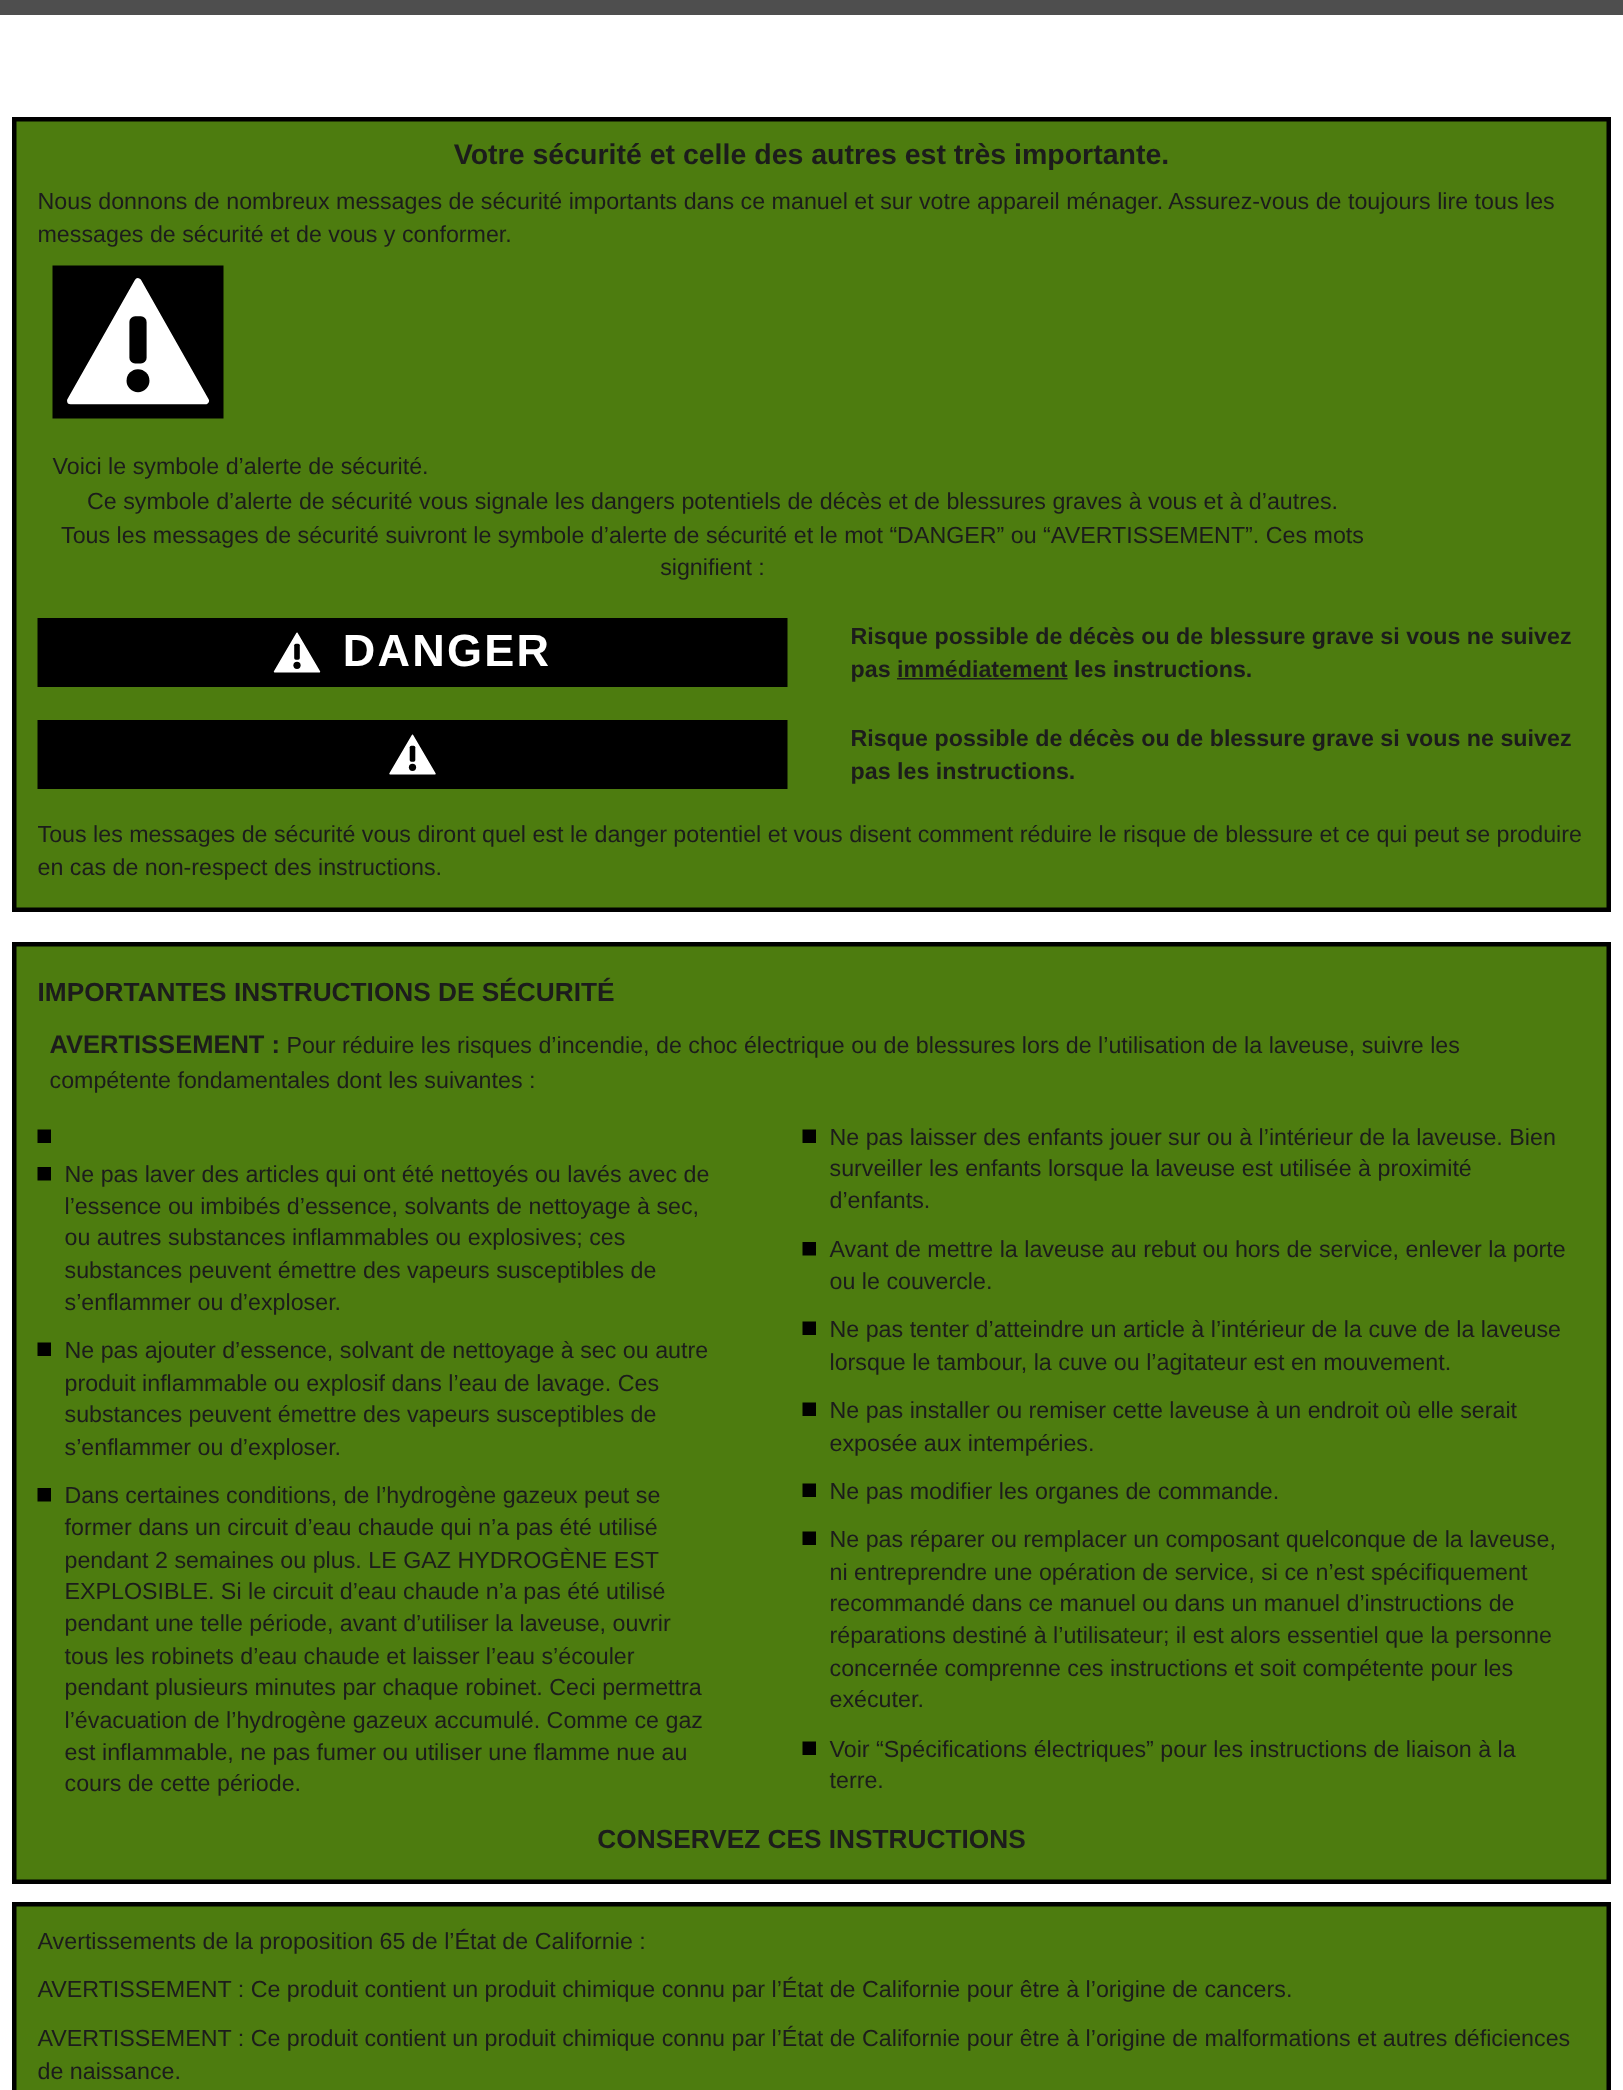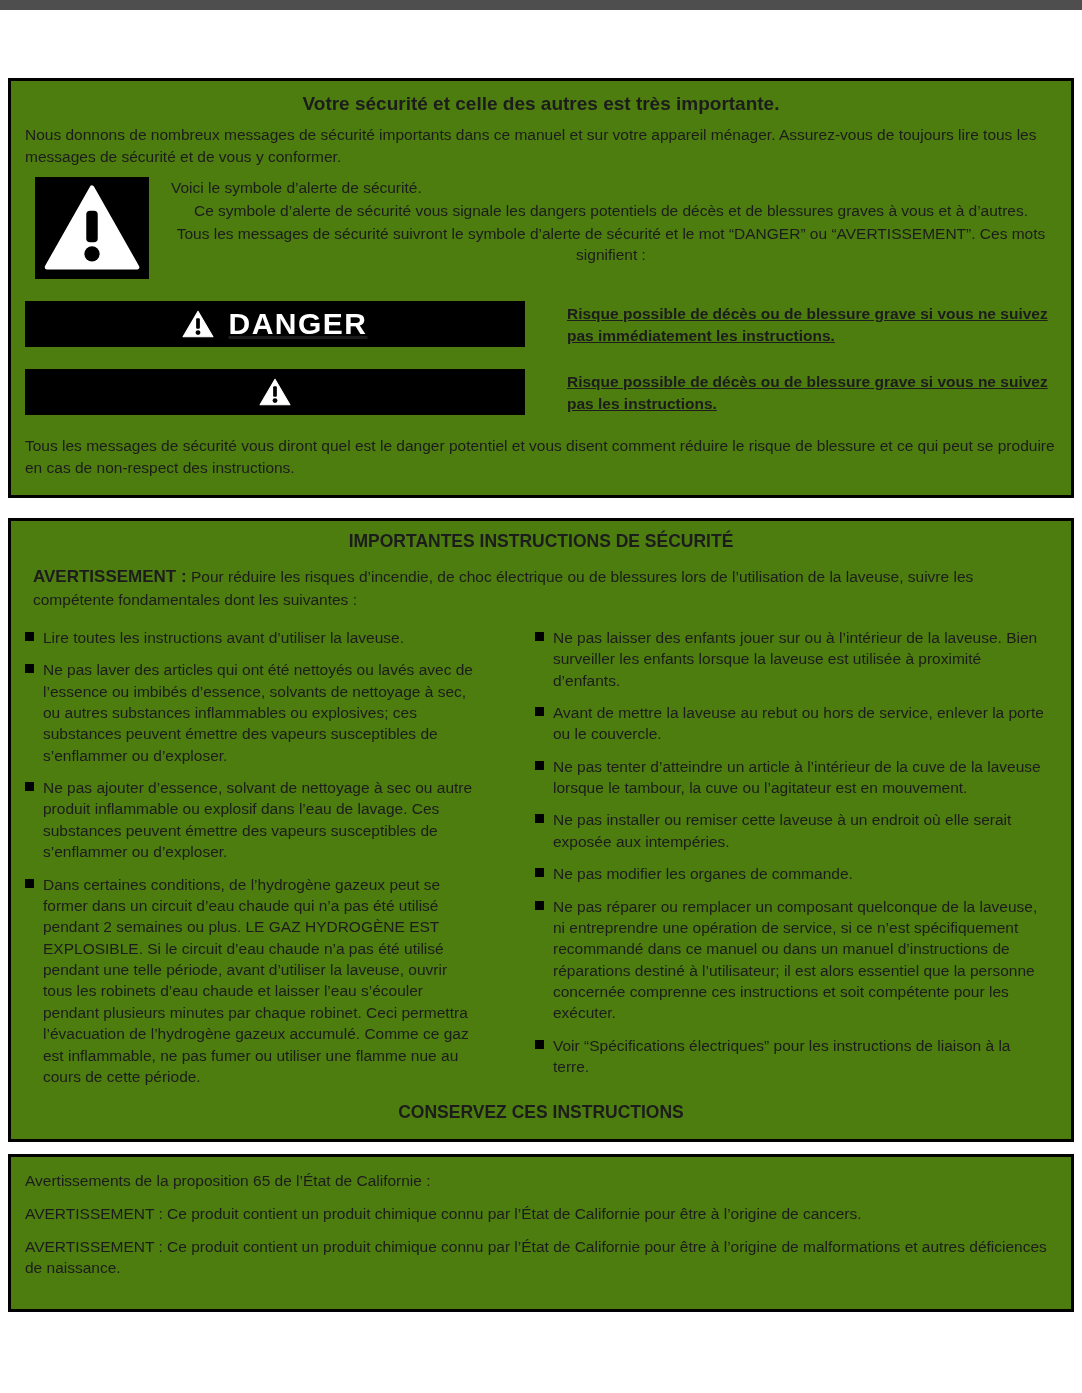--- a/index.html
+++ b/index.html
@@ -30,35 +30,36 @@
     text-align: center;
     margin: 4px 0 9px;
   }
   .body-text { font-size: 15.5px; line-height: 1.4; }
 
   .alert-row {
     display: flex;
     align-items: flex-start;
     gap: 22px;
     margin: 10px 0 0 10px;
+    flex-direction: column;
   }
   .alert-symbol {
     width: 114px;
     height: 102px;
     background: #000;
     flex: none;
     display: flex;
     align-items: center;
     justify-content: center;
   }
   .alert-texts { padding-top: 1px; max-width: 880px; }
   .alert-texts p { font-size: 15.5px; line-height: 1.35; }
   .alert-texts p + p { margin-top: 2px; text-align: center; }
 
-  .signal-row { display: flex; align-items: flex-start; margin-top: 22px; text-decoration: underline; }
+  .signal-row { display: flex; align-items: flex-start; margin-top: 22px; }
   .banner {
     width: 500px;
     height: 46px;
     background: #000;
     color: #fff;
     flex: none;
     display: flex;
     align-items: center;
     justify-content: center;
     gap: 14px;
@@ -77,22 +78,21 @@
   }
   .underlined { text-decoration: underline; }
 
   .closing { margin-top: 20px; }
 
   
   .box2 { margin-top: 20px; padding: 10px 14px 10px; }
   .box2-title {
     font-size: 17.5px;
     font-weight: bold;
-    text-align: center;
-    margin: 0 0 13px;
+    margin: 10px 0 13px;
   }
   .warn-intro {
     margin-left: 8px;
     font-size: 15.5px;
     line-height: 1.45;
     max-width: 1000px;
   }
   .warn-label { font-weight: bold; font-size: 17px; }
 
   .columns { display: flex; gap: 58px; margin-top: 15px; }
@@ -179,21 +179,20 @@
 
   <section class="box box2">
     <h2 class="box2-title">IMPORTANTES INSTRUCTIONS DE SÉCURITÉ</h2>
 
     <p class="warn-intro"><span class="warn-label">AVERTISSEMENT :</span><span> Pour réduire les risques d’incendie, de choc électrique ou de blessures lors de l’utilisation de la laveuse, suivre les compétente fondamentales dont les suivantes :</span></p>
 
     <div class="columns">
       <ul class="bullets col-left">
         <li>
           <span class="bullet"></span>
-          <span>Lire toutes les instructions avant d’utiliser la laveuse.</span>
         </li>
         <li>
           <span class="bullet"></span>
           <span>Ne pas laver des articles qui ont été nettoyés ou lavés avec de l’essence ou imbibés d’essence, solvants de nettoyage à sec, ou autres substances inflammables ou explosives; ces substances peuvent émettre des vapeurs susceptibles de s’enflammer ou d’exploser.</span>
         </li>
         <li>
           <span class="bullet"></span>
           <span>Ne pas ajouter d’essence, solvant de nettoyage à sec ou autre produit inflammable ou explosif dans l’eau de lavage. Ces substances peuvent émettre des vapeurs susceptibles de s’enflammer ou d’exploser.</span>
         </li>
         <li>

